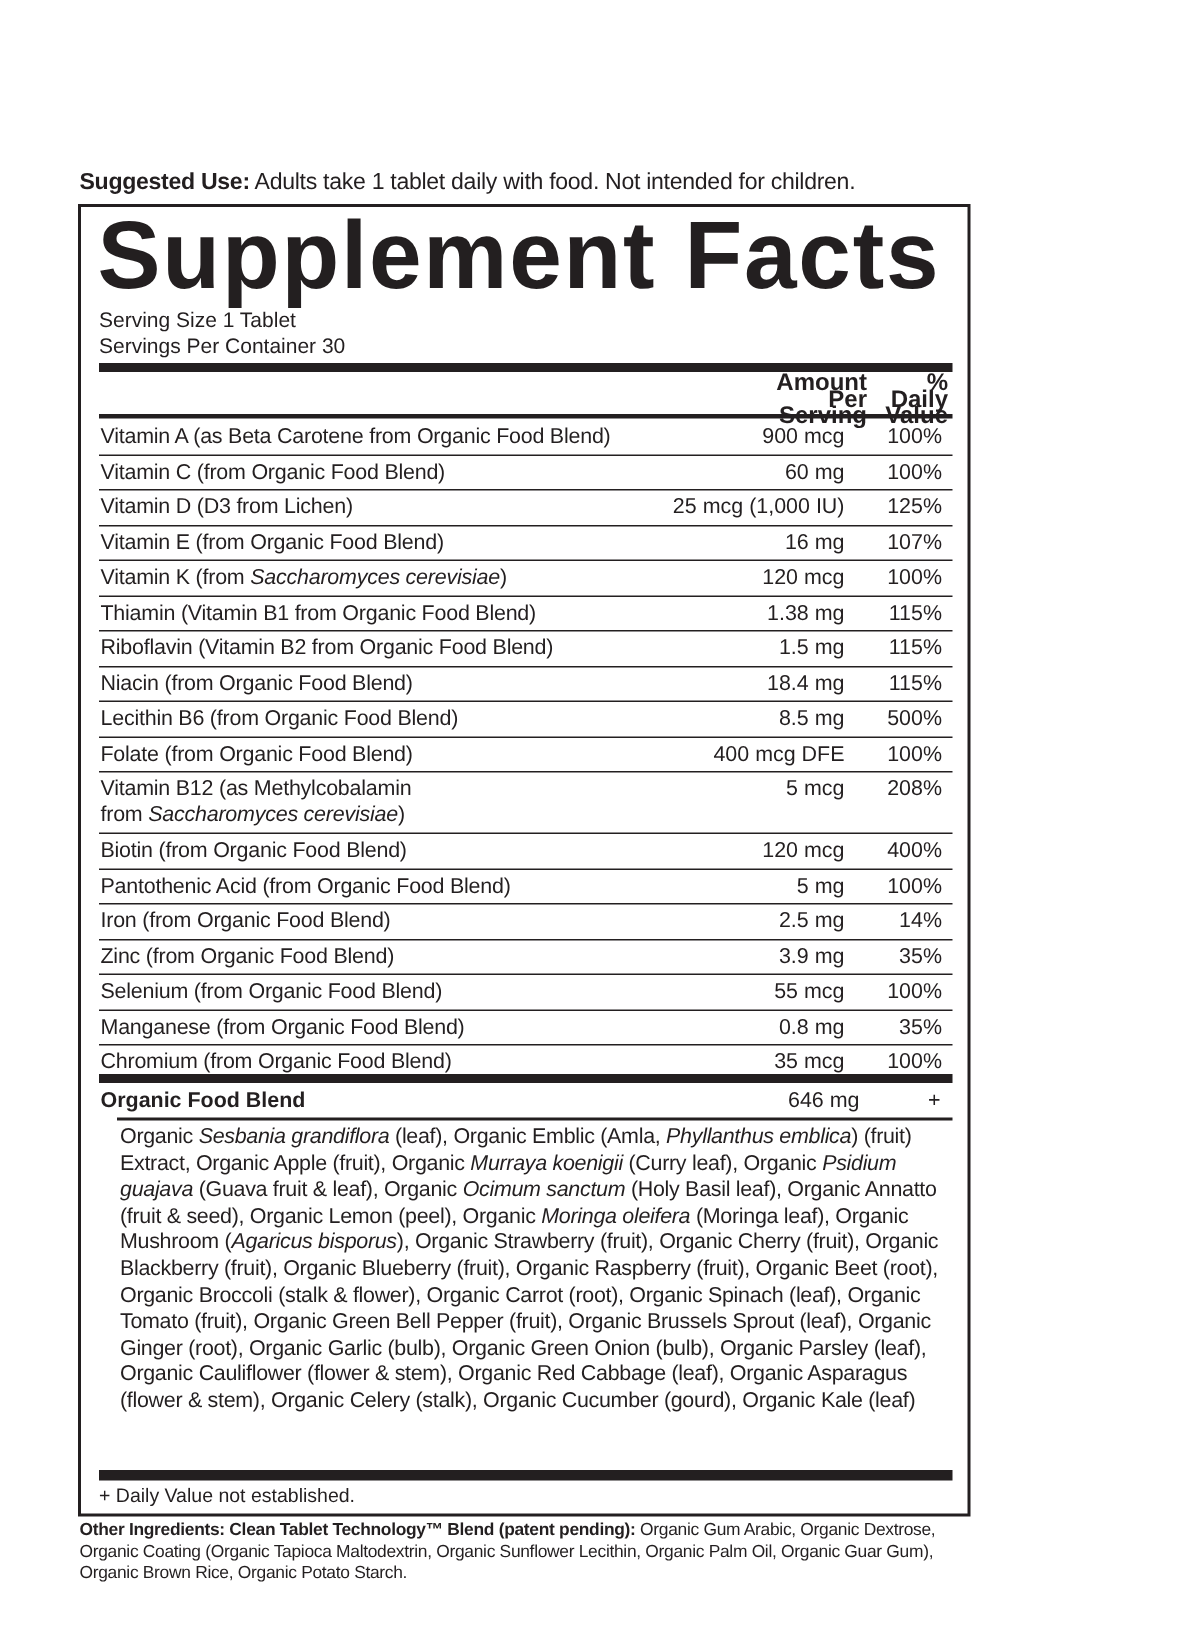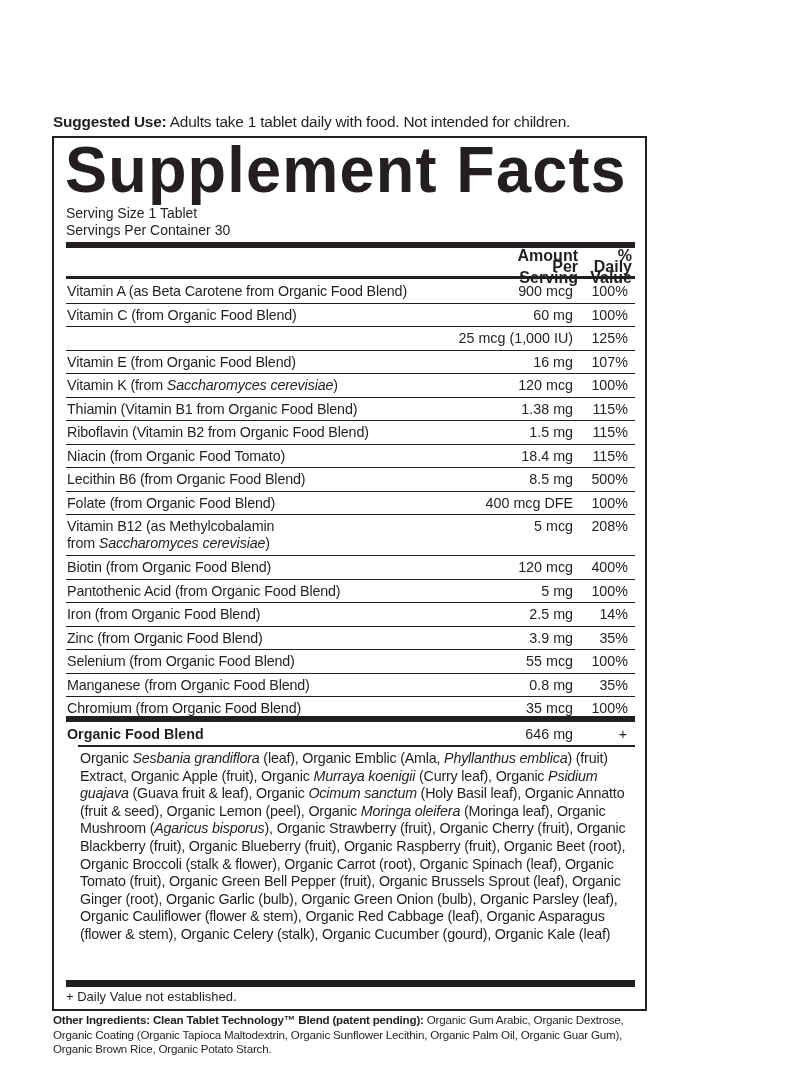--- a/index.html
+++ b/index.html
@@ -9,21 +9,21 @@
   .box { position: absolute; left: 52px; top: 136px; width: 591px; height: 871px; border: 2px solid #231f20; }
   .title { position: absolute; left: 11px; top: -4px; font-size: 64px; font-weight: bold; letter-spacing: 1.2px; line-height: 72px; white-space: nowrap; transform: scaleX(0.985); transform-origin: left; }
   .serving { position: absolute; left: 12px; font-size: 14px; line-height: 16px; }
   .rule { position: absolute; left: 12px; width: 569px; background: #231f20; }
   .hdr { position: absolute; top: 112px; font-size: 16px; font-weight: bold; line-height: 11px; text-align: right; }
   .rows { position: absolute; left: 12px; top: 142px; width: 569px; }
   .row { position: relative; border-bottom: 1px solid #231f20; font-size: 14.3px; line-height: 22.5px; height: 22.5px; }
   .row.tall { height: 41px; line-height: 17px; padding-top: 3px; box-sizing: border-box; }
   .row .name { position: absolute; left: 1px; top: 0; white-space: nowrap; letter-spacing: -0.15px; }
   .row.tall .name { top: 3px; }
-  .row .amt { position: absolute; right: 62px; top: 0; white-space: nowrap; text-align: left; }
+  .row .amt { position: absolute; right: 72px; top: 0; white-space: nowrap; text-align: left; }
   .row.tall .amt, .row.tall .dv { top: 3px; }
   .row .dv { position: absolute; right: 7px; top: 0; white-space: nowrap; text-align: left; }
   .row:last-child { border-bottom: none; }
   .blend { position: absolute; left: 12px; top: 585px; width: 569px; height: 22px; font-size: 14.3px; line-height: 22px; }
   .blend .name { position: absolute; left: 1px; font-weight: bold; }
   .blend .amt { position: absolute; right: 62px; }
   .blend .dv { position: absolute; right: 8px; }
   .blend-desc { position: absolute; left: 26px; top: 612px; width: 560px; font-size: 14.3px; line-height: 17.6px; letter-spacing: -0.2px; }
   .blend-desc i { font-style: italic; }
   .footnote { position: absolute; left: 12px; top: 851px; font-size: 13px; line-height: 16px; }
@@ -58,20 +58,21 @@
         <span class="name">Vitamin A (as Beta Carotene from Organic Food Blend)</span>
         <span class="amt">900 mcg</span>
         <span class="dv">100%</span>
       </div>
       <div class="row">
         <span class="name">Vitamin C (from Organic Food Blend)</span>
         <span class="amt">60 mg</span>
         <span class="dv">100%</span>
       </div>
       <div class="row">
+        <span class="name">Vitamin D (D3 from Lichen)</span>
         <span class="amt">25 mcg (1,000 IU)</span>
         <span class="dv">125%</span>
       </div>
       <div class="row">
         <span class="name">Vitamin E (from Organic Food Blend)</span>
         <span class="amt">16 mg</span>
         <span class="dv">107%</span>
       </div>
       <div class="row">
         <span class="name"><span>Vitamin K (from </span><i>Saccharomyces cerevisiae</i><span>)</span></span>
@@ -82,21 +83,21 @@
         <span class="name">Thiamin (Vitamin B1 from Organic Food Blend)</span>
         <span class="amt">1.38 mg</span>
         <span class="dv">115%</span>
       </div>
       <div class="row">
         <span class="name">Riboflavin (Vitamin B2 from Organic Food Blend)</span>
         <span class="amt">1.5 mg</span>
         <span class="dv">115%</span>
       </div>
       <div class="row">
-        <span class="name">Niacin (from Organic Food Tomato)</span>
+        <span class="name">Niacin (from Organic Food Blend)</span>
         <span class="amt">18.4 mg</span>
         <span class="dv">115%</span>
       </div>
       <div class="row">
         <span class="name">Lecithin B6 (from Organic Food Blend)</span>
         <span class="amt">8.5 mg</span>
         <span class="dv">500%</span>
       </div>
       <div class="row">
         <span class="name">Folate (from Organic Food Blend)</span>

